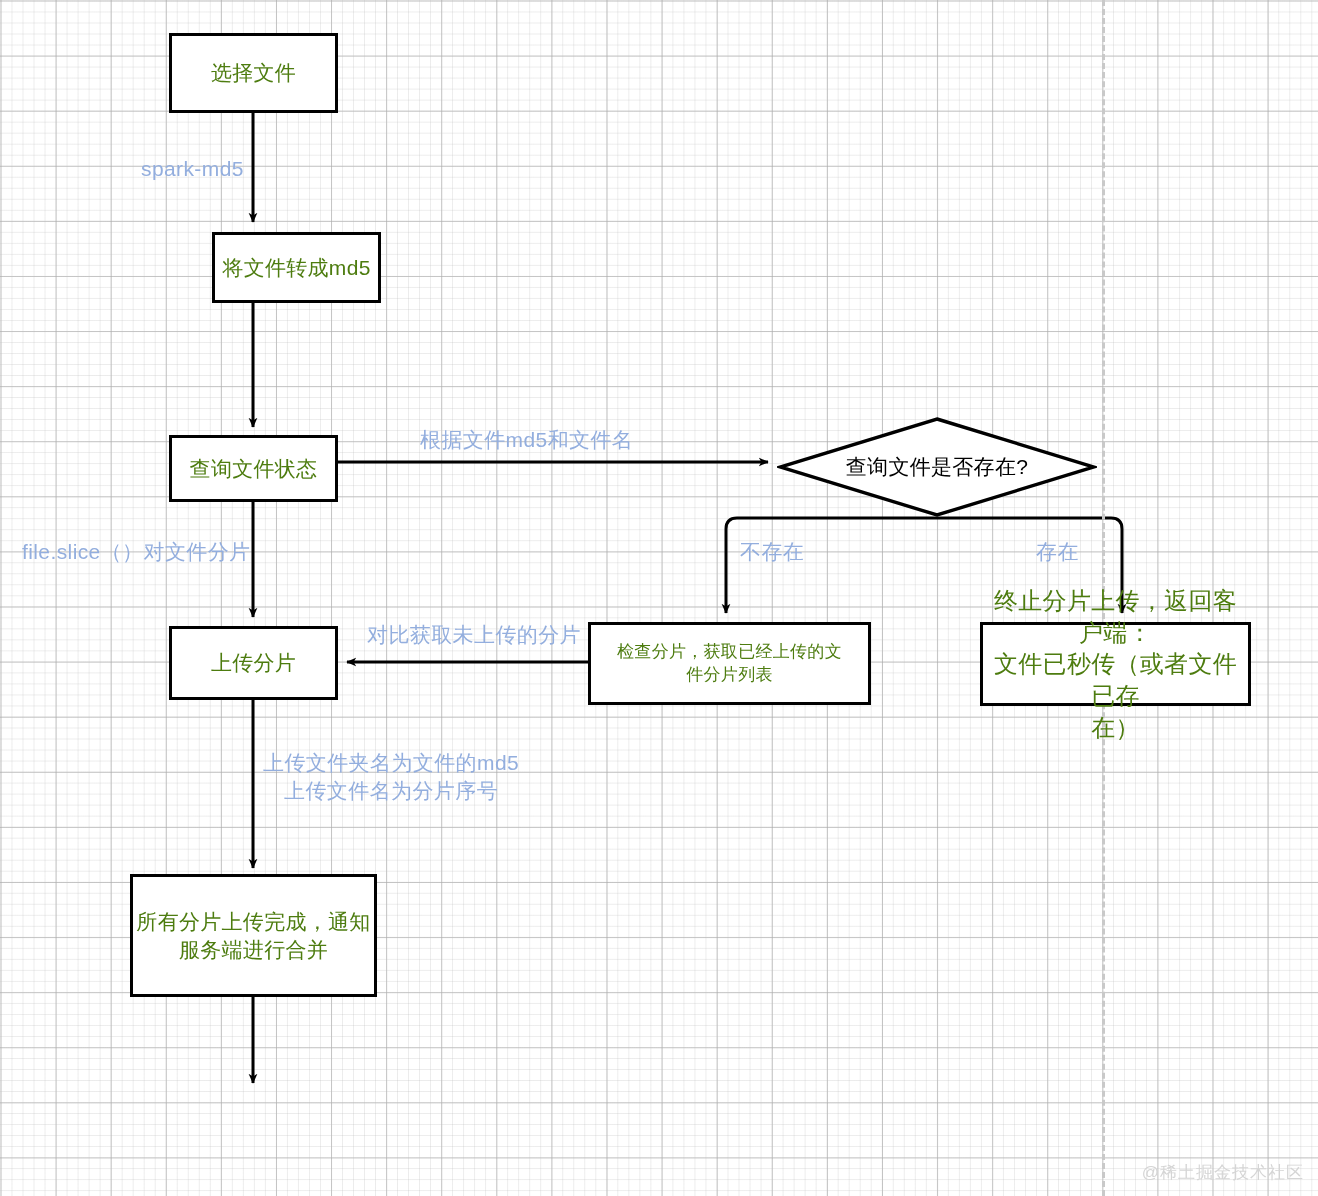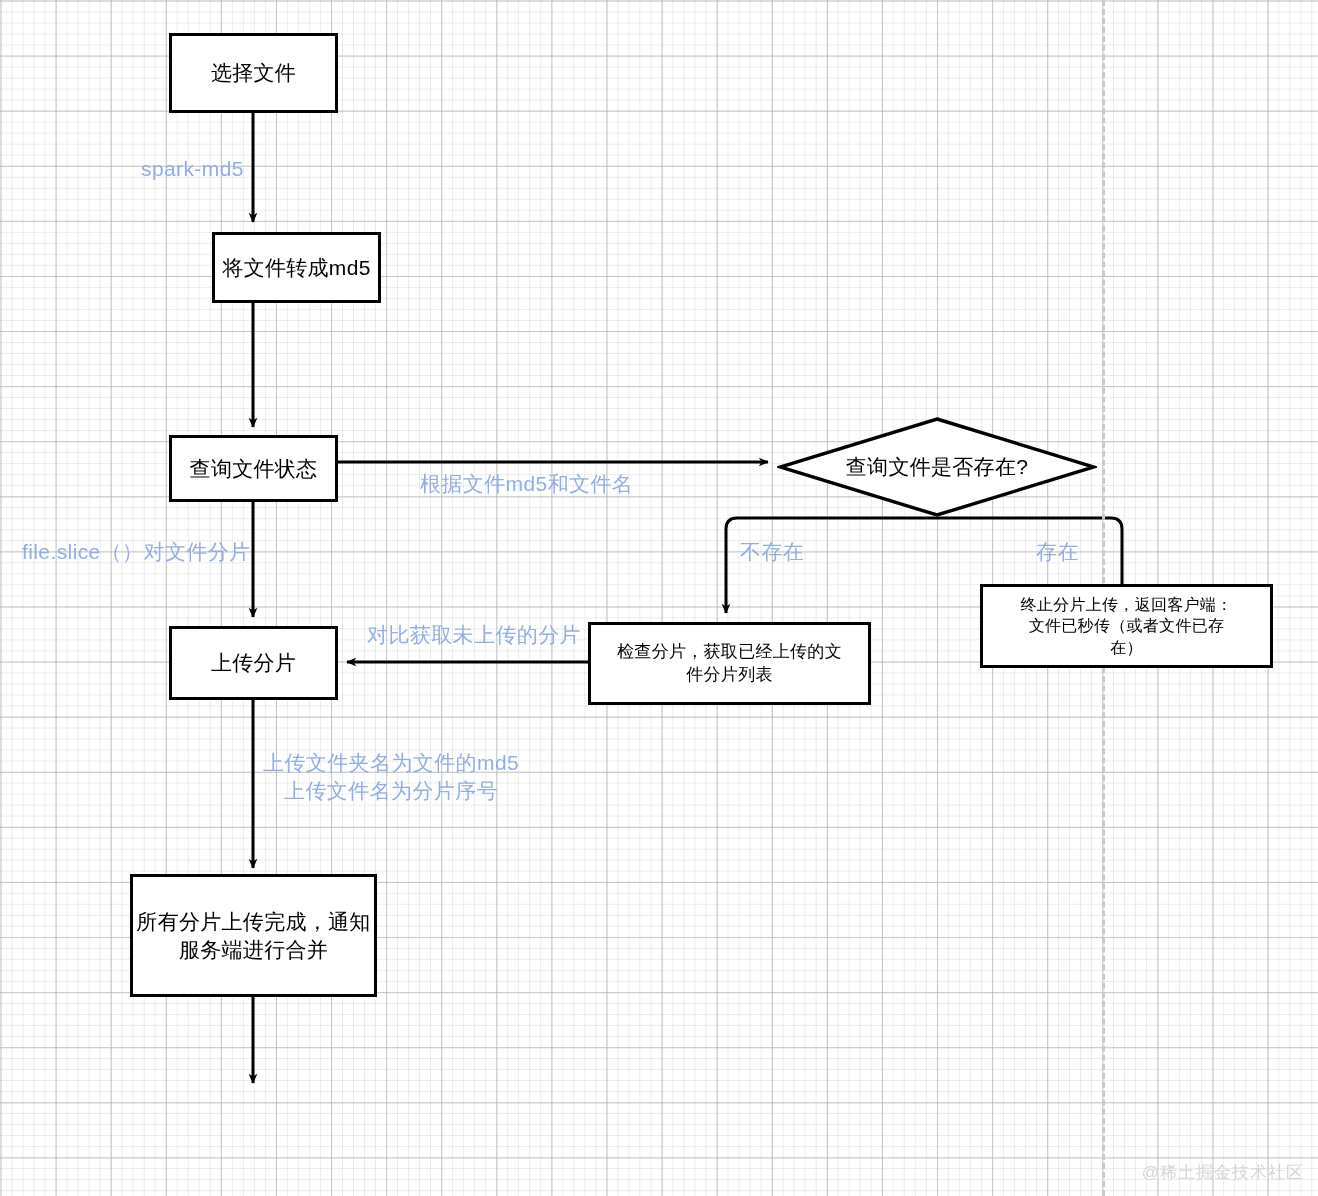--- a/index.html
+++ b/index.html
@@ -40,21 +40,21 @@
   }
   .node {
     position: absolute;
     box-sizing: border-box;
     border: 3px solid #000000;
     background: #ffffff;
     display: flex;
     align-items: center;
     justify-content: center;
     text-align: center;
-    color: #000000;
+    color: #4d7c0f;
     font-size: 21px;
     line-height: 1.32;
     letter-spacing: 0.3px;
     white-space: pre-line;
     z-index: 3;
   }
   .diamond-wrap {
     position: absolute;
     z-index: 3;
   }
@@ -142,33 +142,33 @@
   <div class="diamond-wrap" style="left:777px; top:416px; width:320px; height:102px;">
     <svg width="320" height="102" viewBox="0 0 320 102">
       <polygon points="160,3 317,51 160,99 3,51" fill="#ffffff" stroke="#000000" stroke-width="3.4" stroke-linejoin="miter"></polygon>
     </svg>
     <div class="diamond-label">查询文件是否存在?</div>
   </div>
 
   <div class="node" style="left:588px; top:622px; width:283px; height:83px; font-size:17px;">检查分片，获取已经上传的文
 件分片列表</div>
 
-  <div class="node" style="left:980px; top:584px; width:293px; height:84px; font-size:16px;">终止分片上传，返回客户端：
+  <div class="node" style="left:980px; top:622px; width:271px; height:84px; font-size:24px;">终止分片上传，返回客户端：
 文件已秒传（或者文件已存
 在）</div>
 
   <div class="node" style="left:169px; top:626px; width:169px; height:74px;">上传分片</div>
 
   <div class="node" style="left:130px; top:874px; width:247px; height:123px;">所有分片上传完成，通知
 服务端进行合并</div>
 
 
   <div class="edge-label" style="left:141px; top:155px;">spark-md5</div>
 
-  <div class="edge-label" style="left:420px; top:426px;margin-top:44px;">根据文件md5和文件名</div>
+  <div class="edge-label" style="left:420px; top:426px;">根据文件md5和文件名</div>
 
   <div class="edge-label" style="left:22px; top:538px;">file.slice（）对文件分片</div>
 
   <div class="edge-label" style="left:740px; top:538px;">不存在</div>
 
   <div class="edge-label" style="left:1036px; top:538px;">存在</div>
 
   <div class="edge-label" style="left:351px; top:621px;margin-left:16px;">对比获取未上传的分片</div>
 
   <div class="edge-label" style="left:263px; top:749px; text-align:center;">上传文件夹名为文件的md5

